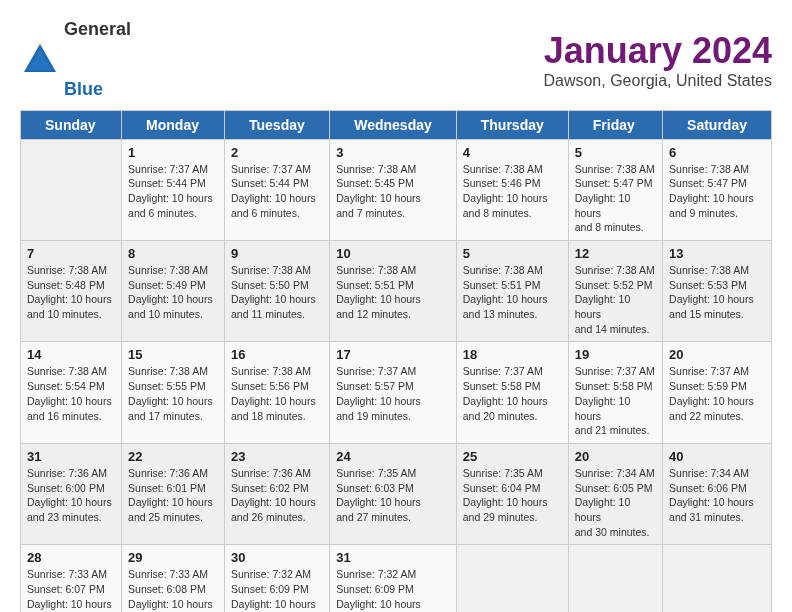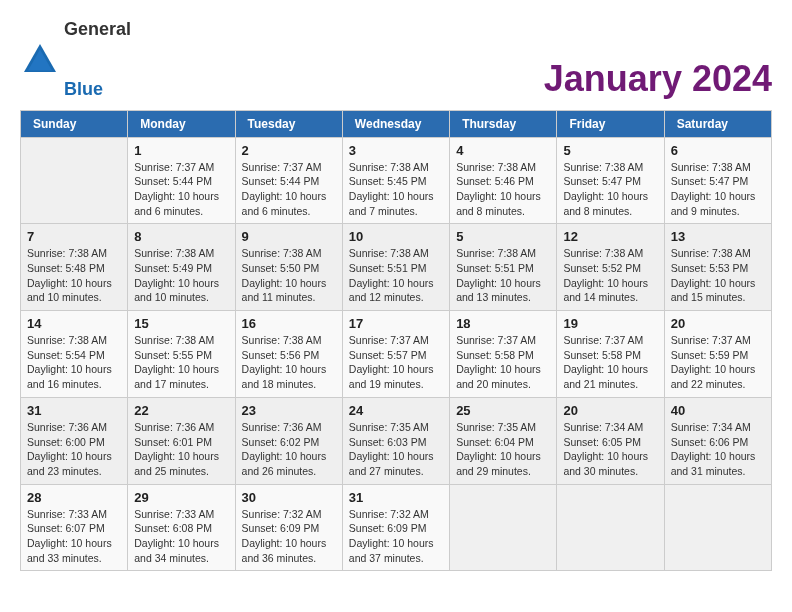--- a/index.html
+++ b/index.html
@@ -5,21 +5,21 @@
     * { box-sizing: border-box; margin: 0; padding: 0; }
     body {
       font-family: Arial, sans-serif;
       background: #fff;
       width: 792px;
       min-height: 612px;
       padding: 20px;
     }
     .header {
       display: flex;
-      align-items: flex-end;
+      align-items: center;
       justify-content: space-between;
       margin-bottom: 10px;
     }
     .logo {
       display: flex;
       align-items: center;
     }
     .logo-text {
       display: flex;
       flex-direction: column;
@@ -47,23 +47,23 @@
       font-weight: normal;
       color: #444;
     }
     .calendar {
       width: 100%;
       border-collapse: collapse;
     }
     .calendar thead tr th {
       background-color: #2b6cb0;
       color: #fff;
-      font-size: 12px;
-      font-weight: bold;
-      padding: 6px 12px;
+      font-size: 14px;
+      font-weight: bold;
+      padding: 6px 24px;
       text-align: left;
       border: 1px solid #ccc;
     }
     .calendar tbody tr td {
       border: 1px solid #ccc;
       vertical-align: top;
       padding: 5px 6px;
       width: 107px;
       min-height: 80px;
       font-size: 11px;
@@ -101,20 +101,21 @@
       <polygon points="25,5 45,40 5,40" fill="#1a6ab1"></polygon>
       <polygon points="25,12 40,38 10,38" fill="#2980d4" opacity="0.5"></polygon>
     </svg>
     <div class="logo-text">
       <span class="logo-general">General</span>
       <span class="logo-blue">Blue</span>
     </div>
   </div>
   <div class="title-block">
     <h1>January 2024</h1>
+    <h2>Dawson, Georgia, United States</h2>
   </div>
 </div>
 
 <table class="calendar">
   <thead>
     <tr>
     <th>Sunday</th>
         <th>Monday</th>
         <th>Tuesday</th>
         <th>Wednesday</th>

